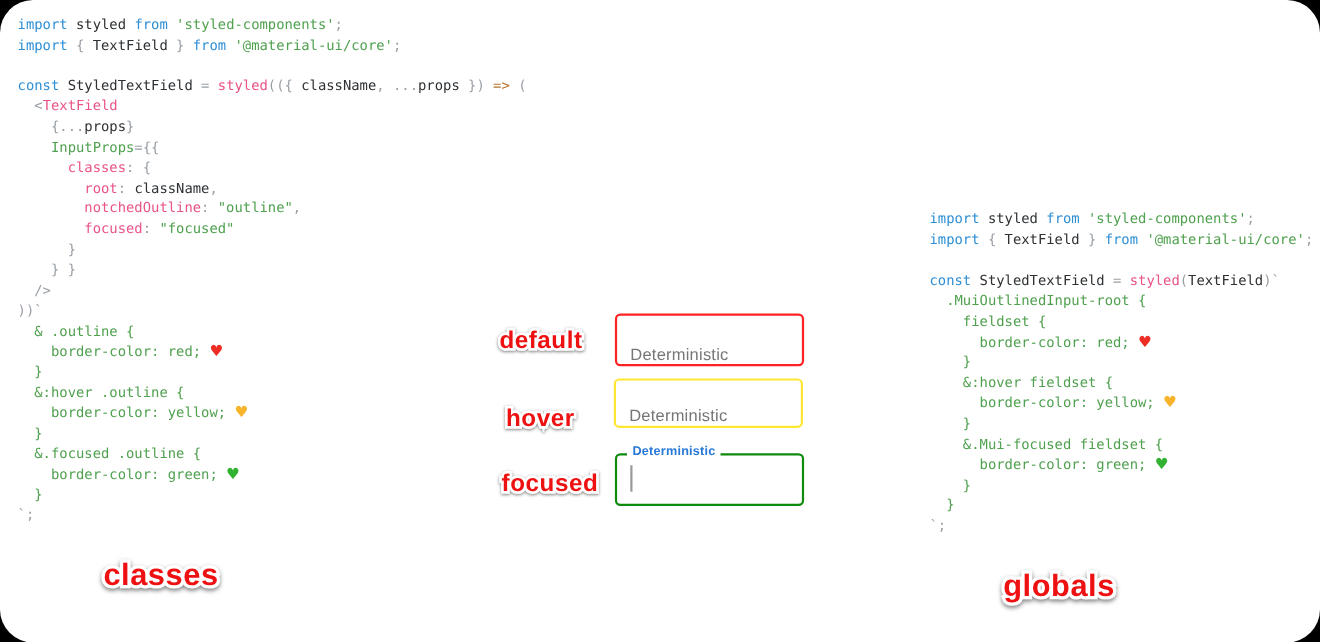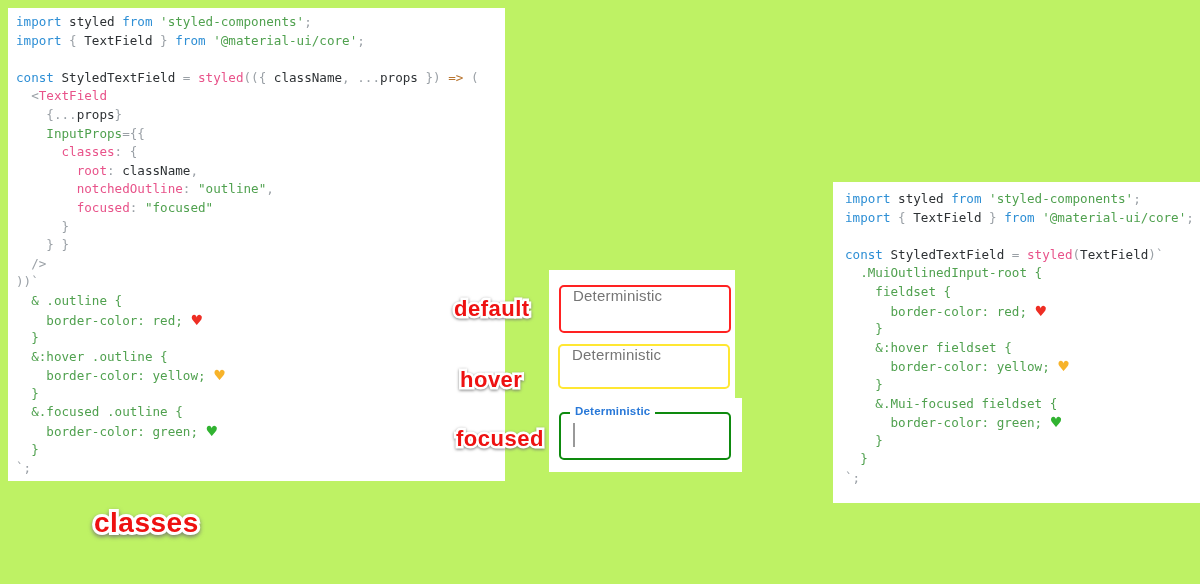--- a/index.html
+++ b/index.html
@@ -1,17 +1,17 @@
 <!DOCTYPE html>
 <html><head>
 <meta charset="utf-8">
 <style>
   html,body{margin:0;padding:0;background:#000;}
-  .canvas{position:relative;width:1200px;height:584px;background:#bef264;overflow:hidden;
-          font-family:"Liberation Sans",sans-serif;}
+  .canvas{position:relative;width:1200px;height:584px;background:#ffffff;overflow:hidden;
+          font-family:"Liberation Sans",sans-serif;border-radius:30px;}
   .code-panel{position:absolute;background:#ffffff;white-space:pre;
               font-family:"DejaVu Sans Mono","Liberation Mono",monospace;
               font-size:12.6px;line-height:18.6px;color:#2d3134;overflow:hidden;}
   .code-panel.left{left:8px;top:8px;width:489px;height:468px;padding:5px 0 0 8px;}
   .code-panel.right{left:833px;top:182px;width:363px;height:313px;padding:8px 0 0 12px;}
   .code-line{height:18.6px;}
   .t-k{color:#2e8fd5;}
   .t-d{color:#2d3134;}
   .t-s{color:#50a14f;}
   .t-p{color:#9aa0a6;}
@@ -19,21 +19,21 @@
   .t-a{color:#b8742e;}
   .t-hr{color:#ee2e24;font-family:"DejaVu Sans",sans-serif;font-size:14px;}
   .t-hy{color:#f7b32a;font-family:"DejaVu Sans",sans-serif;font-size:14px;}
   .t-hg{color:#31b331;font-family:"DejaVu Sans",sans-serif;font-size:14px;}
 
   .mid-bg{position:absolute;background:#ffffff;}
   .mid-bg.upper{left:549px;top:270px;width:186px;height:128px;}
   .mid-bg.lower{left:549px;top:398px;width:193px;height:74px;}
 
   .tf{position:absolute;box-sizing:border-box;background:#ffffff;border:2px solid #888;
-      border-radius:5px;display:flex;align-items:flex-start;padding-left:12px;}
+      border-radius:5px;display:flex;align-items:flex-end;padding-left:12px;}
   .tf-text{color:#757575;font-size:15px;letter-spacing:0.2px;}
   .tf-default{left:559px;top:285px;width:172px;height:48px;}
   .tf-hover{left:558px;top:344px;width:172px;height:45px;}
   .tf-focused{left:559px;top:412px;width:172px;height:48px;}
   .tf-notch-label{position:absolute;top:-9px;left:9px;background:#fff;padding:0 5px;
                   font-size:11.5px;font-weight:bold;color:#2878d8;letter-spacing:0.2px;}
   .caret{position:absolute;left:12px;top:9px;width:2px;height:24px;background:#999;}
 
   .red-label{position:absolute;font-weight:bold;color:#ee1111;
              -webkit-text-stroke:5px #ffffff;paint-order:stroke fill;
@@ -71,14 +71,15 @@
   <div class="tf tf-hover" style="border-color: rgb(255, 231, 51);">
     <span class="tf-text">Deterministic</span>
   </div>
 
   <div class="tf tf-focused" style="border-color: rgb(14, 138, 14);">
     <span class="tf-notch-label" style="color: rgb(40, 120, 216);">Deterministic</span>
     <span class="caret"></span>
   </div>
 
   <div class="caption cap-classes">classes</div>
+  <div class="caption cap-globals">globals</div>
 
 </div>
 
 </body></html>

